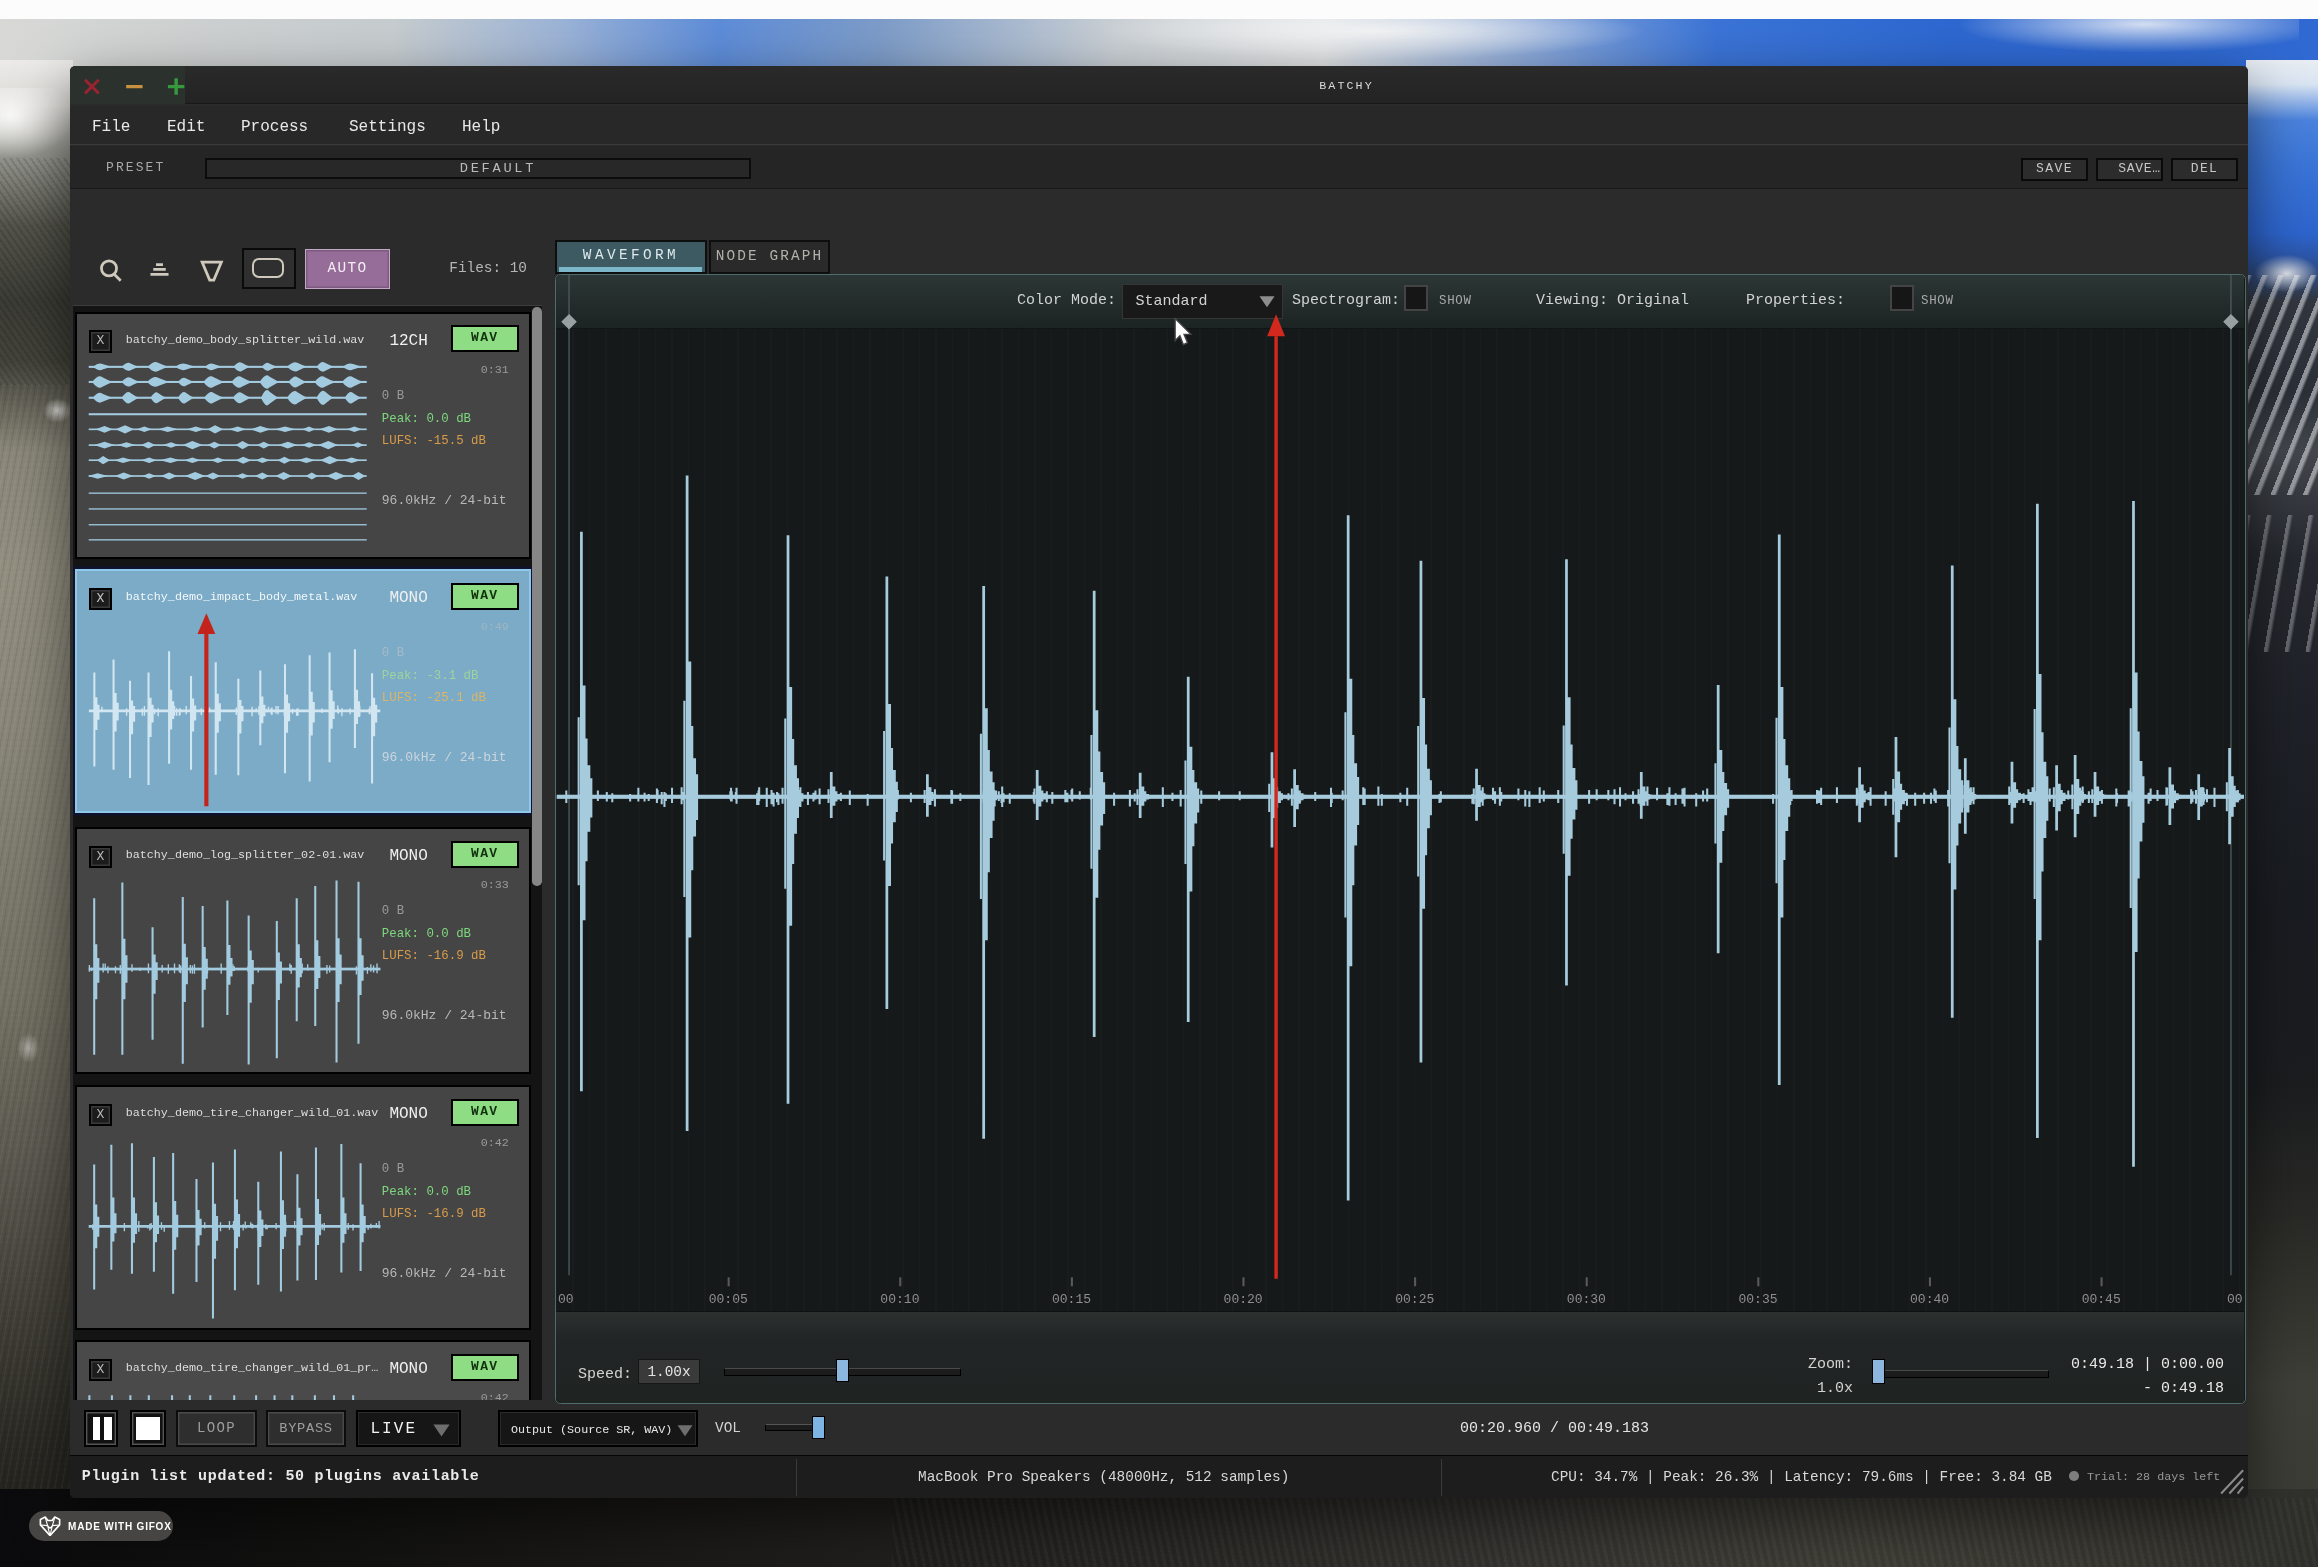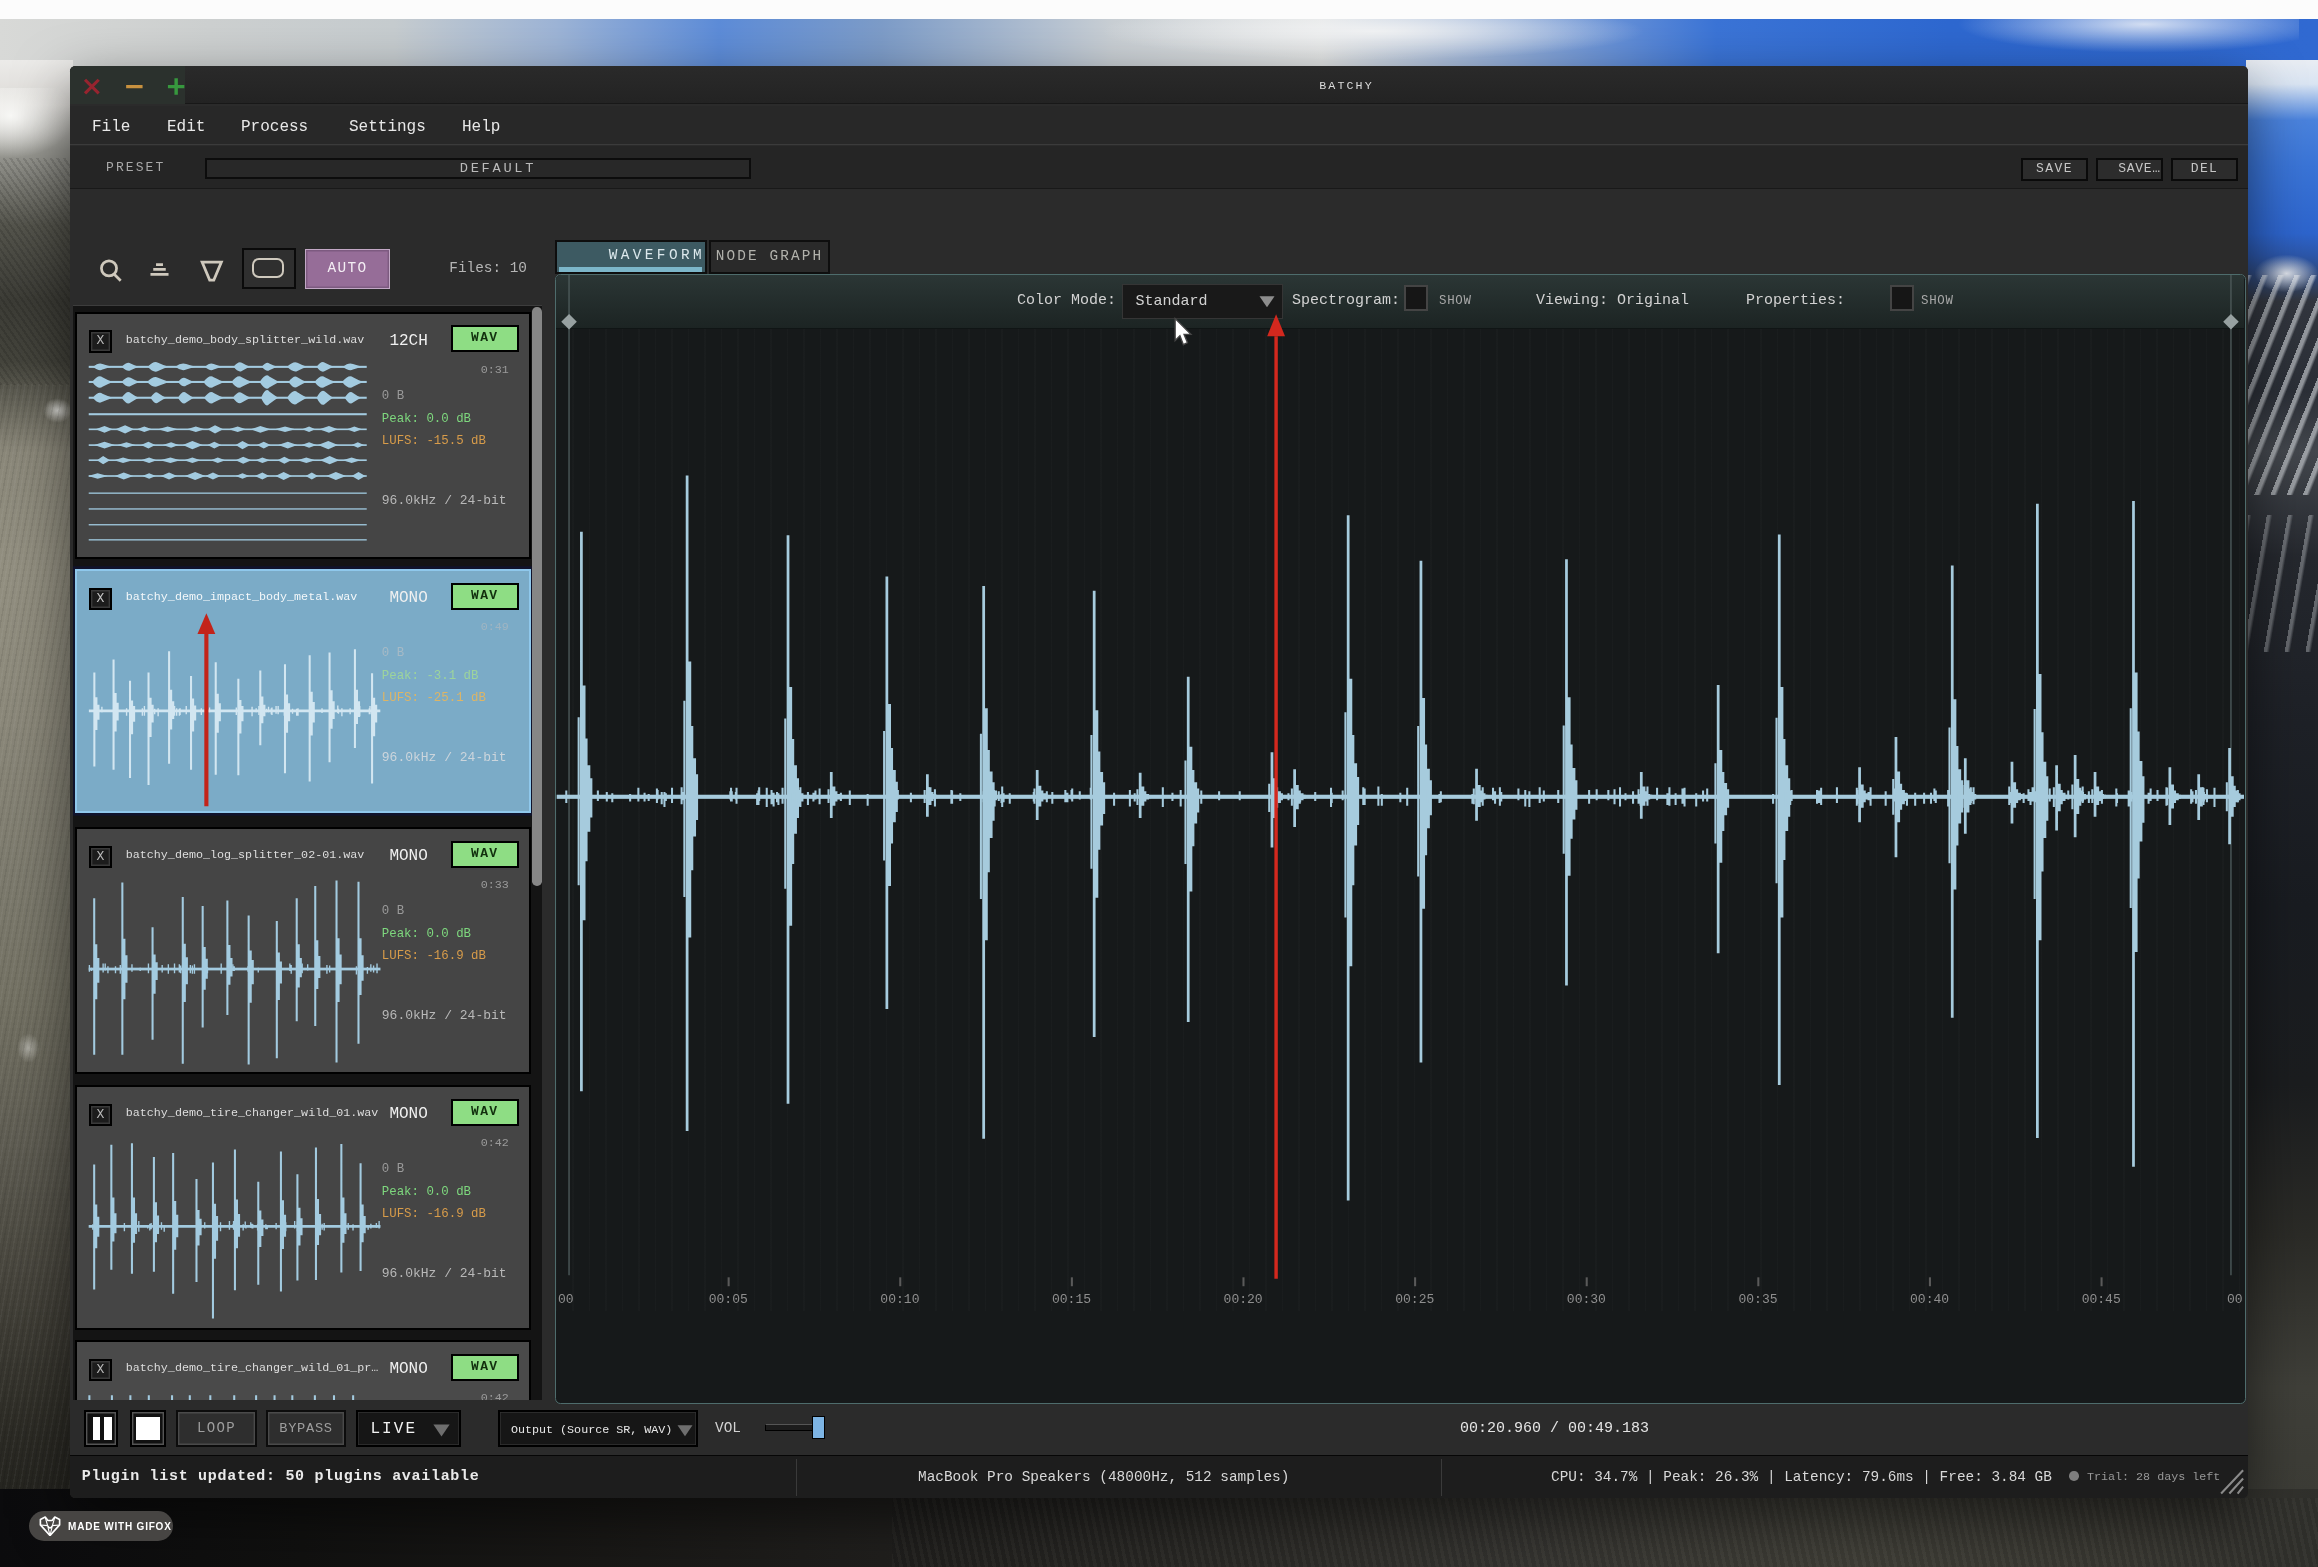--- a/index.html
+++ b/index.html
@@ -175,21 +175,21 @@
           <div class="abs" style="left:274px;top:18px;width:77px;text-align:right;font-size:16px;color:#f0f0f0;">MONO</div>
           <div class="abs" style="left:374px;top:11.7px;width:68px;height:27px;background:#8edd84;border:2.1px solid #000;text-align:center;line-height:22.7px;font-size:13px;letter-spacing:1.4px;color:#12300e;font-weight:bold;">WAV</div>
           <div class="abs" style="left:305px;top:49px;width:127px;text-align:right;font-size:11.7px;color:#9a9a9a;">0:42</div>
           <svg class="abs" style="left:0;top:0;" width="309" height="82" viewBox="0 0 450 120">
             <path d="M17 78V93M50 78V93M77 78V94M104 78V93M138 78V95M164 78V92M194 78V95M229 78V90M261 78V96M288 78V94M314 78V90M347 78V90M375 78V91M403 78V93" stroke="#a3cbe0" stroke-width="3" fill="none"></path>
           </svg>
         </div>
       </div>
       <div class="abs" style="left:462px;top:241px;width:9.6px;height:579px;background:#868686;border-radius:4.8px;"></div>
 <div class="abs" style="left:485px;top:174px;width:152px;height:34px;background:#3d5a62;border:2.1px solid #0e0e0e;">
-  <div class="abs" style="left:0;top:0;width:148px;height:30px;text-align:right;line-height:27.5px;font-size:14.4px;letter-spacing:3.4px;color:#dce8ec;">WAVEFORM</div>
+  <div class="abs" style="left:0;top:0;width:148px;height:30px;text-align:center;line-height:27.5px;font-size:14.4px;letter-spacing:3.4px;color:#dce8ec;">WAVEFORM</div>
   <div class="abs" style="left:2.1px;bottom:0;width:143px;height:4.8px;background:#7cb6c9;"></div>
 </div>
 <div class="abs" style="left:639px;top:174px;width:121px;height:34px;background:#2a2a2a;border:2.1px solid #0e0e0e;text-align:center;line-height:29px;font-size:14.4px;letter-spacing:2.1px;color:#b2b2ac;">NODE GRAPH</div>
 
 <div class="abs" style="left:485px;top:208px;width:1691px;height:1130px;background:#16191a;border:1.4px solid #4e6c6c;border-radius:5.5px;overflow:hidden;">
   <div class="abs" style="left:0;top:0;width:1688px;height:54px;background:linear-gradient(180deg,#2b3635,#1c2423);border-bottom:0.7px solid #101515;">
     <div class="abs" style="left:461px;top:16.5px;font-size:15px;color:#d2d2d2;">Color Mode:</div>
     <div class="abs" style="left:566px;top:9px;width:161px;height:35px;background:#191919;border:1.4px solid #353535;">
       <div class="abs" style="left:12.4px;top:7.6px;font-size:15px;color:#d2d2d2;">Standard</div>
       <svg class="abs" style="left:135px;top:10.3px;" width="18" height="13.7" viewBox="0 0 26 20">
@@ -230,20 +230,32 @@
           <text x="1810" y="1898" text-anchor="middle" font-size="19" fill="#8e8e8e" font-family="Liberation Mono">00:20</text>
           <text x="2060" y="1898" text-anchor="middle" font-size="19" fill="#8e8e8e" font-family="Liberation Mono">00:25</text>
           <text x="2310" y="1898" text-anchor="middle" font-size="19" fill="#8e8e8e" font-family="Liberation Mono">00:30</text>
           <text x="2560" y="1898" text-anchor="middle" font-size="19" fill="#8e8e8e" font-family="Liberation Mono">00:35</text>
           <text x="2810" y="1898" text-anchor="middle" font-size="19" fill="#8e8e8e" font-family="Liberation Mono">00:40</text>
           <text x="3060" y="1898" text-anchor="middle" font-size="19" fill="#8e8e8e" font-family="Liberation Mono">00:45</text>
     <text x="812" y="1898" font-size="19" fill="#8e8e8e" font-family="Liberation Mono">00</text>
     <text x="3266" y="1898" text-anchor="end" font-size="19" fill="#8e8e8e" font-family="Liberation Mono">00</text>
   </svg>
 
+  <div class="abs" style="left:0;top:1036px;width:1688px;height:92px;background:linear-gradient(180deg,#2c302f,#222525 30%,#1f2322);border-top:0.7px solid #0e1212;">
+    <div class="abs" style="left:22px;top:54px;font-size:15px;color:#d2d2d2;">Speed:</div>
+    <div class="abs" style="left:82px;top:47px;width:62px;height:25.4px;background:#3a3a3a;border:0.7px solid #161616;text-align:center;line-height:24px;font-size:14.4px;color:#e4e4e4;">1.00x</div>
+    <div class="abs" style="left:168px;top:56px;width:237px;height:8.2px;background:#1c1c1c;border:1.4px solid #000;border-top:1.4px solid #4a4a4a;"></div>
+    <div class="abs" style="left:280px;top:47px;width:13px;height:23px;background:#8cb6de;border:1.4px solid #000;"></div>
+    <div class="abs" style="left:1187px;top:44px;width:110px;text-align:right;font-size:15px;color:#d2d2d2;">Zoom:</div>
+    <div class="abs" style="left:1187px;top:68px;width:110px;text-align:right;font-size:15px;color:#d2d2d2;">1.0x</div>
+    <div class="abs" style="left:1316px;top:58px;width:177px;height:8.2px;background:#1c1c1c;border:1.4px solid #000;border-top:1.4px solid #4a4a4a;"></div>
+    <div class="abs" style="left:1316px;top:47px;width:13px;height:25px;background:#8cb6de;border:1.4px solid #000;"></div>
+    <div class="abs" style="left:1462px;top:44px;width:206px;text-align:right;font-size:15px;color:#e8e8e8;">0:49.18 | 0:00.00</div>
+    <div class="abs" style="left:1462px;top:68px;width:206px;text-align:right;font-size:15px;color:#e8e8e8;">- 0:49.18</div>
+  </div>
 </div>
 
 <div class="abs" style="left:0;top:1344px;width:2178px;height:38px;">
   <div class="abs" style="left:14.4px;top:0;width:34px;height:37px;background:#111;border:2.1px solid #000;box-shadow:inset 0 0 0 1.4px #555;">
     <div class="abs" style="left:6.2px;top:4.8px;width:7.6px;height:23px;background:#fff;"></div>
     <div class="abs" style="left:18px;top:4.8px;width:7.6px;height:23px;background:#fff;"></div>
   </div>
   <div class="abs" style="left:60px;top:0;width:36px;height:37px;background:#111;border:2.1px solid #000;box-shadow:inset 0 0 0 1.4px #555;">
     <div class="abs" style="left:4.1px;top:4.8px;width:24px;height:23px;background:#fff;"></div>
   </div>

